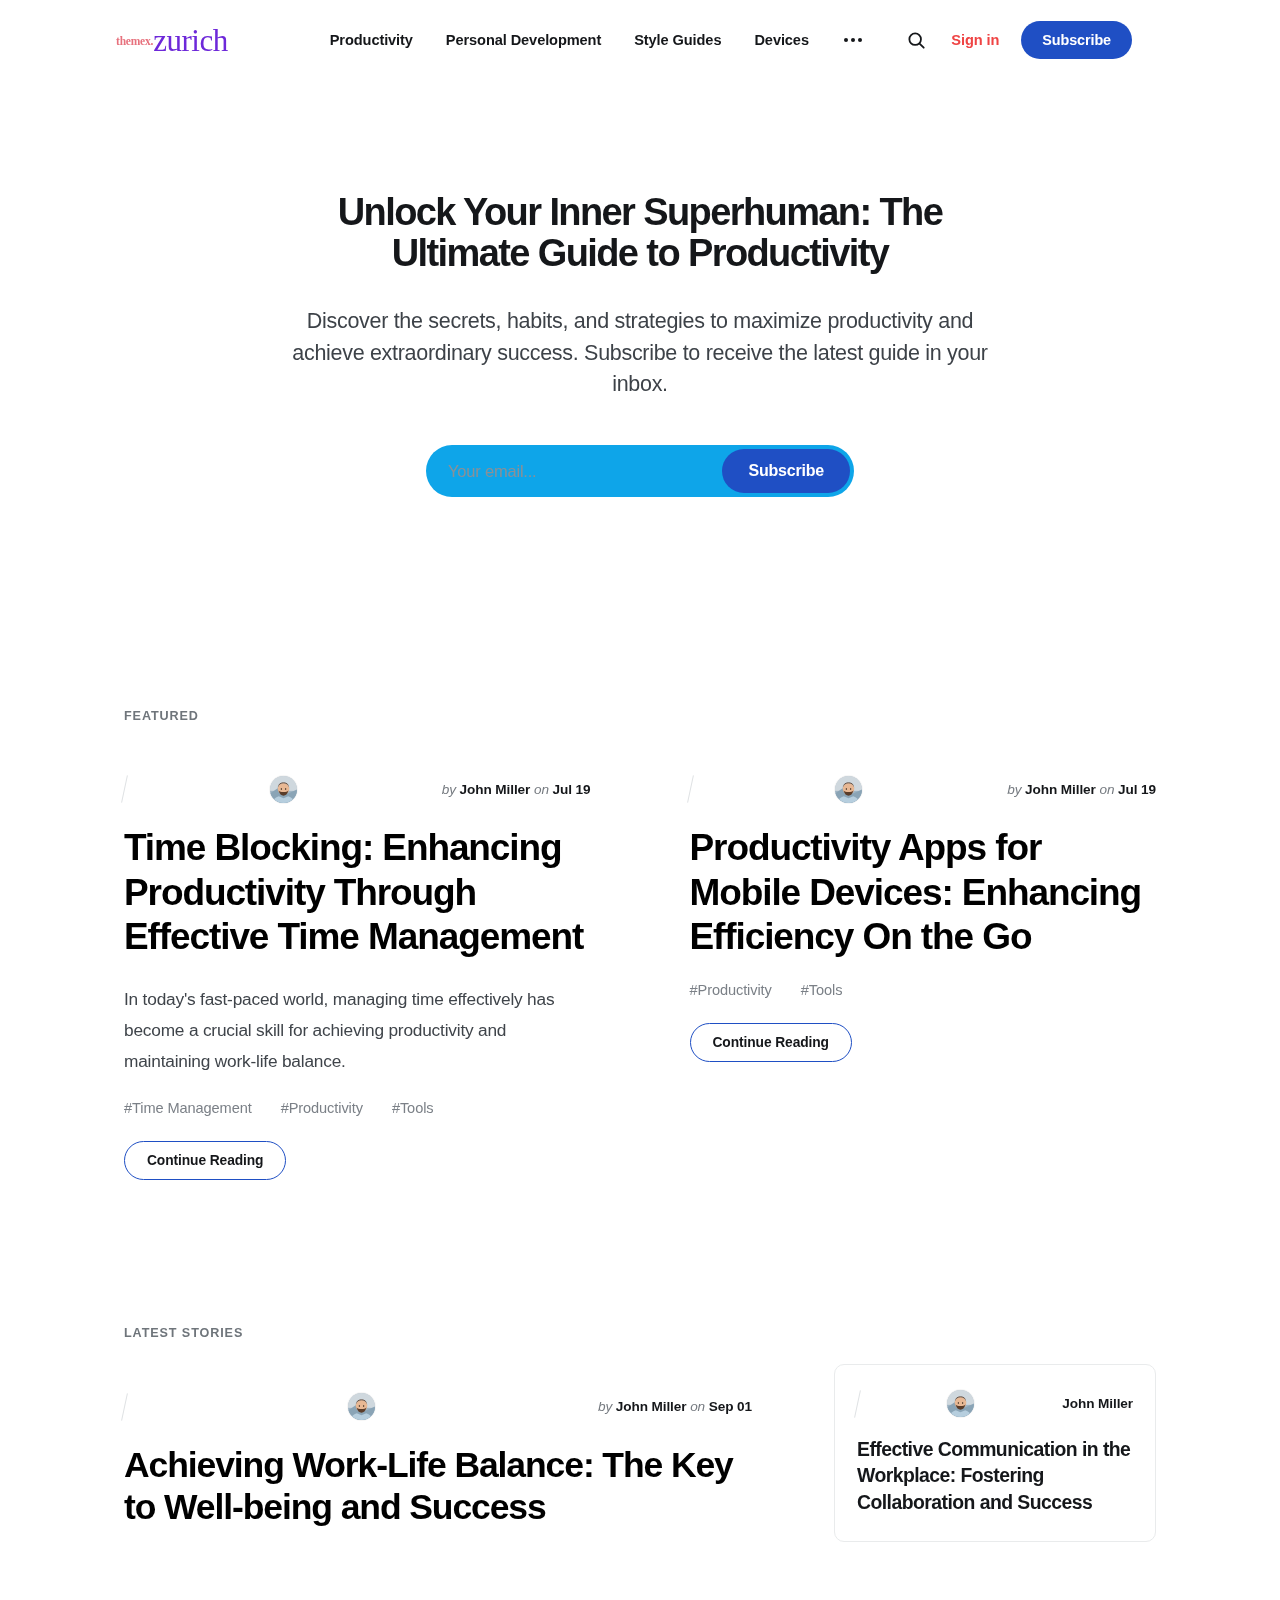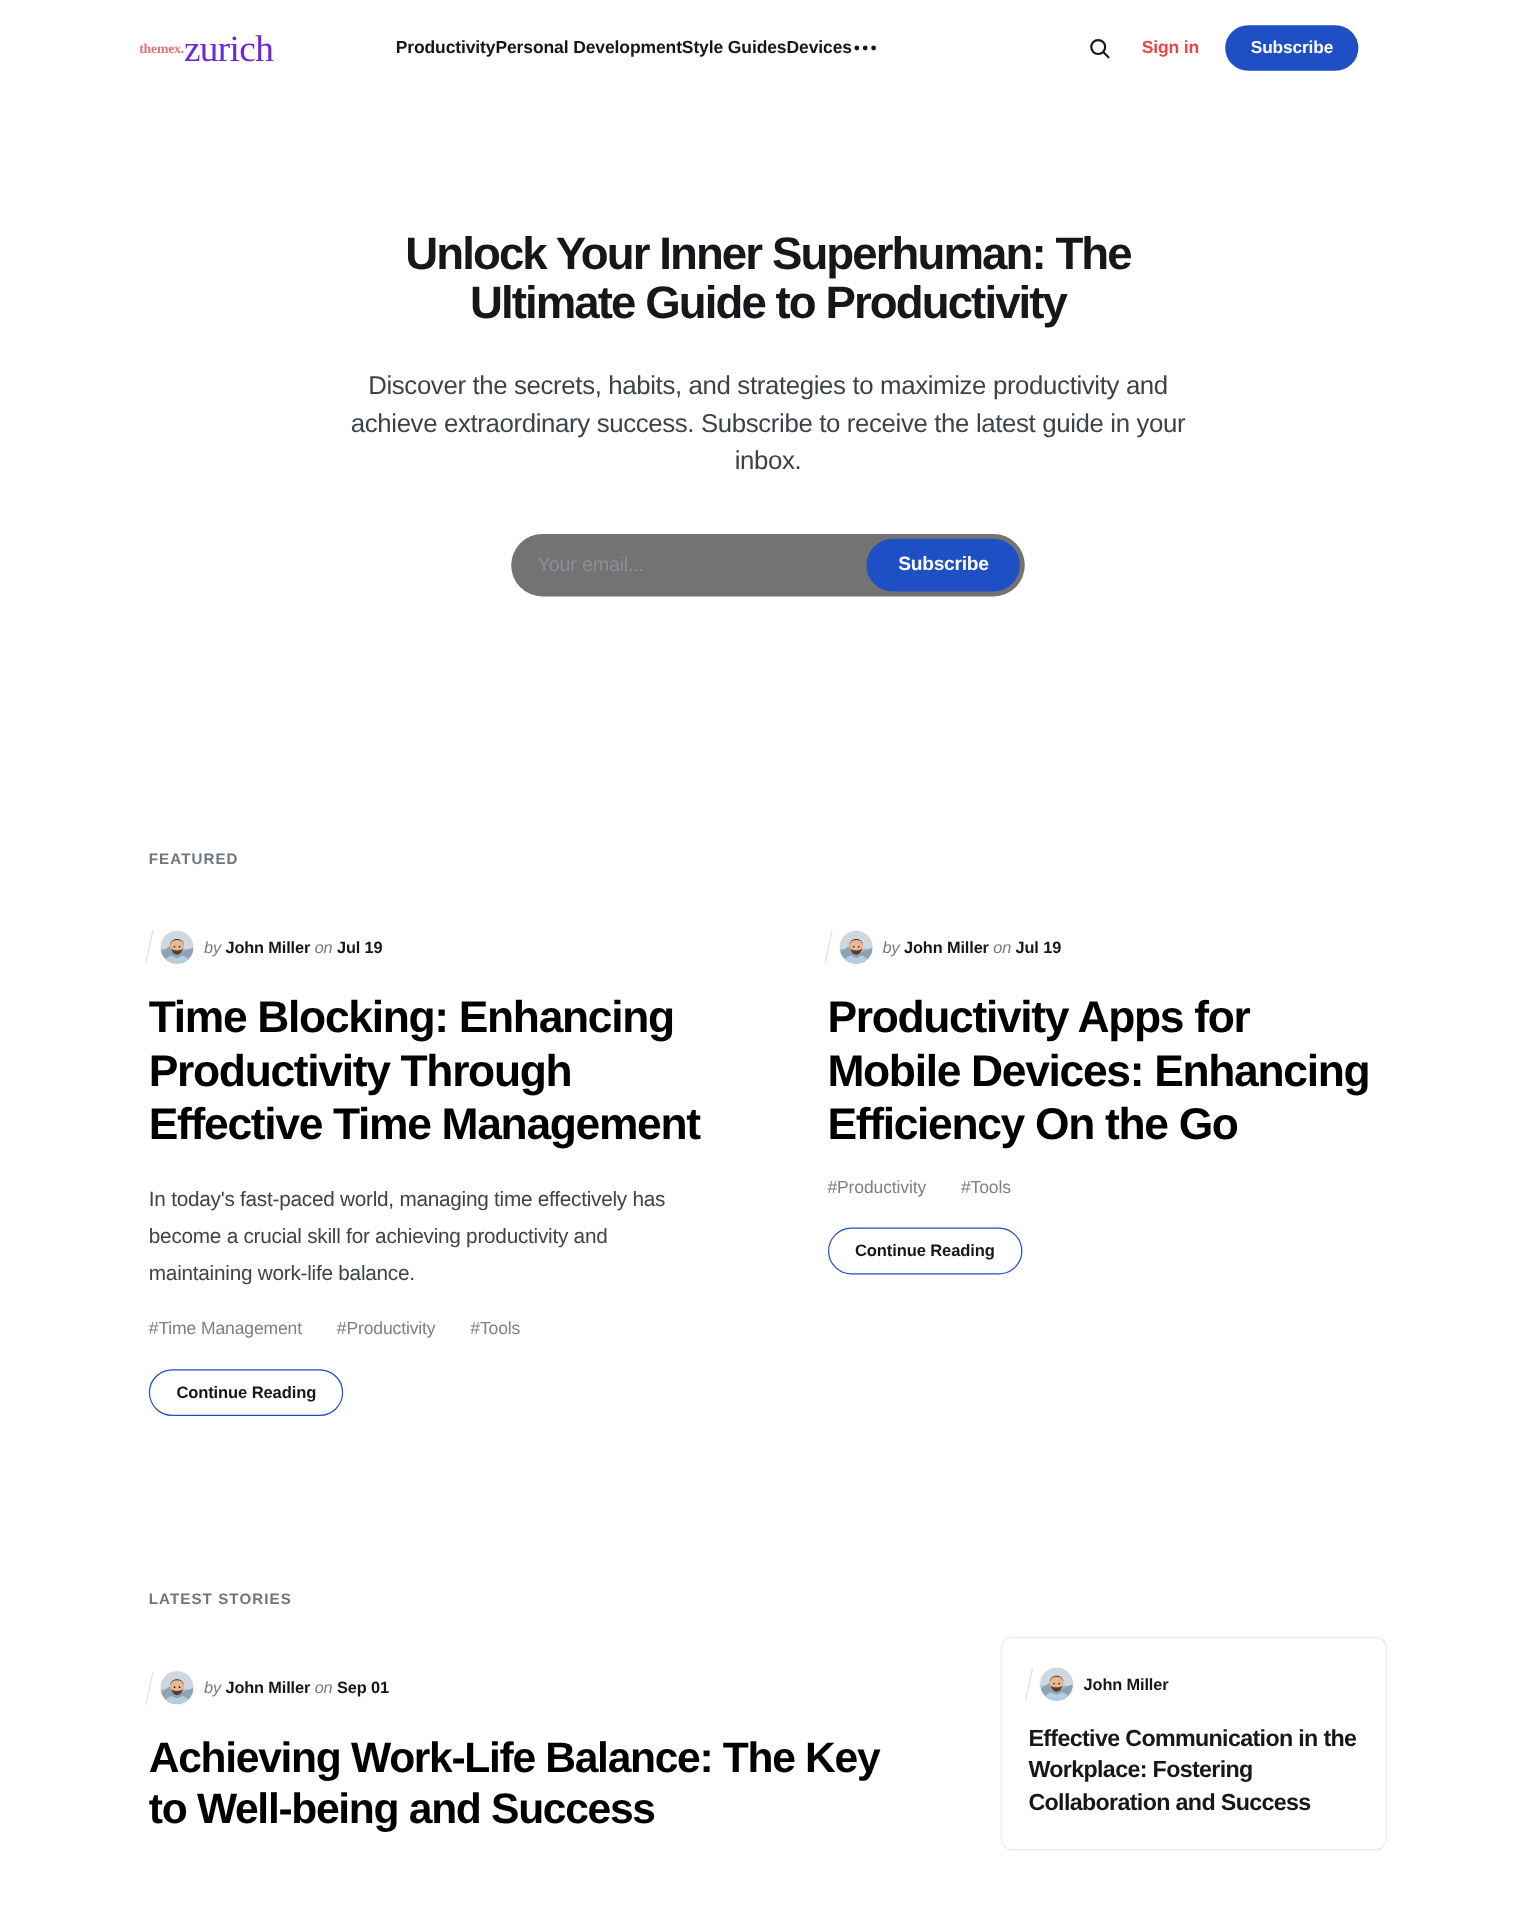--- a/index.html
+++ b/index.html
@@ -47,20 +47,21 @@
     font-family: "Liberation Serif", "DejaVu Serif", serif;
     font-size: 31px;
     font-weight: 400;
     color: #6d28d9;
     letter-spacing: -0.5px;
   }
 
   .main-nav {
     display: flex;
     align-items: center;
+    gap: 33px;
   }
   .nav-link {
     font-size: 14.6px;
     font-weight: 700;
     color: #15171a;
     text-decoration: none;
     letter-spacing: -0.1px;
     white-space: nowrap;
   }
   .nav-more {
@@ -128,21 +129,21 @@
     line-height: 1.48;
     color: #3d4248;
     font-weight: 400;
     letter-spacing: -0.3px;
   }
 
   .subscribe-form {
     margin: 44px auto 0;
     width: 428px;
     height: 52px;
-    background: #737373;
+    background: #0ea5e9;
     border-radius: 999px;
     display: flex;
     align-items: center;
     padding: 0 4px 0 0;
     position: relative;
   }
   .subscribe-input {
     flex: 1;
     border: none;
     outline: none;
@@ -188,20 +189,21 @@
     grid-template-columns: 1fr 1fr;
     column-gap: 99px;
   }
 
   
   .byline {
     display: flex;
     align-items: center;
     gap: 9px;
     height: 30px;
+    justify-content: space-between;
   }
   .byline-rule {
     width: 1px;
     height: 28px;
     background: #e0e2e4;
     transform: rotate(12deg);
     flex: none;
   }
   .avatar {
     width: 27px; height: 27px;

